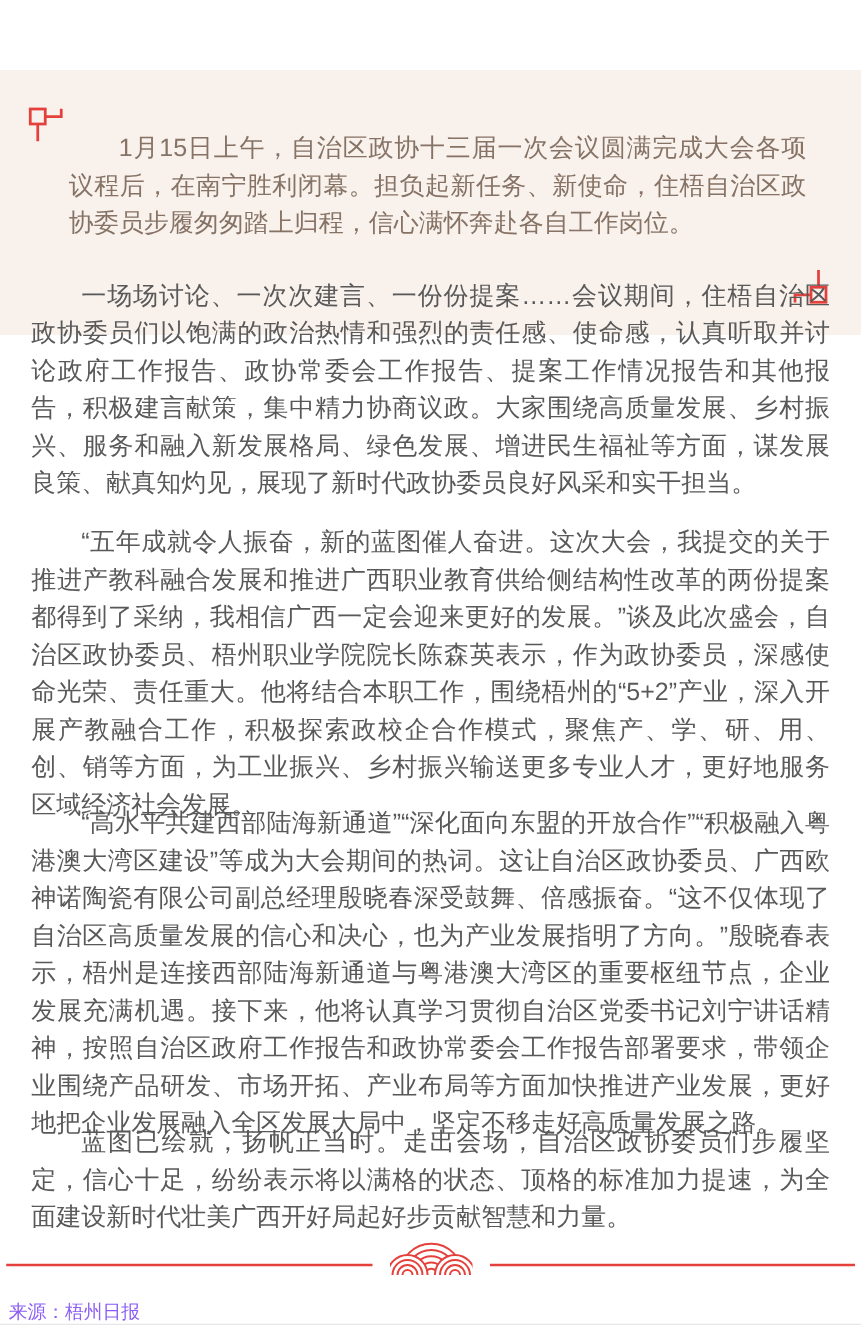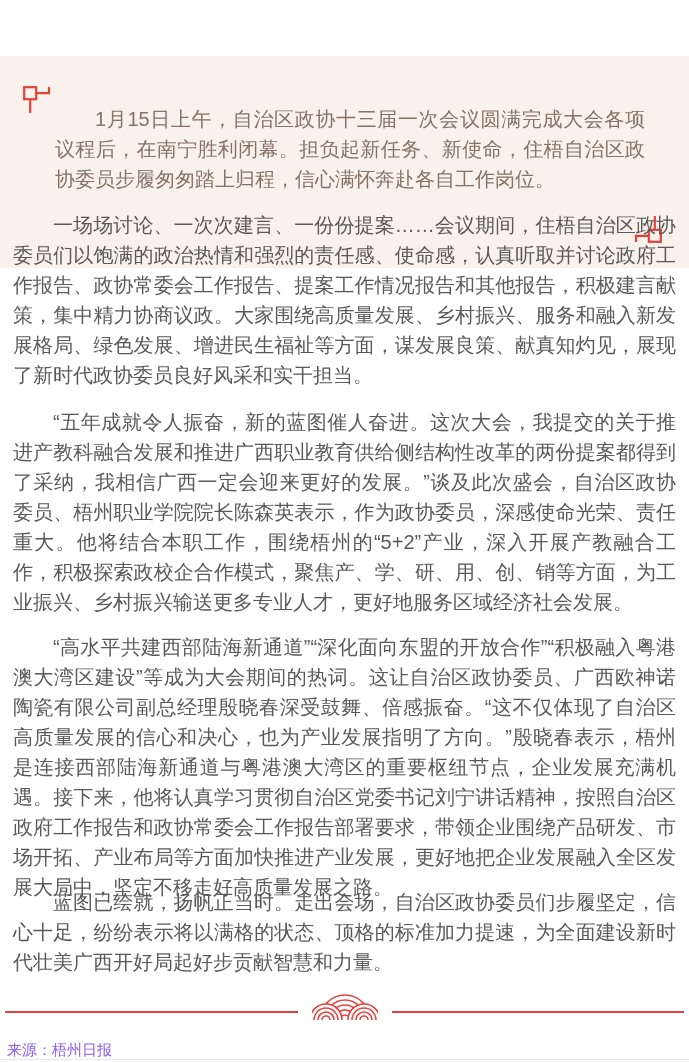--- a/index.html
+++ b/index.html
@@ -25,21 +25,21 @@
     margin:0;
     font-size:20px;line-height:30px;
     color:#867365;
     text-align:justify;
     text-indent:2em;
   }
 
   
   .para{
     position:absolute;left:13px;right:13px;
-    margin:0;
+    margin:12px;
     font-size:20px;line-height:30px;
     color:#595959;
     text-align:justify;
     text-indent:2em;
   }
   .para.p1{top:210px;}
   .para.p2{top:407px;}
   .para.p3{top:632px;}
   .para.p4{top:887px;}
 

